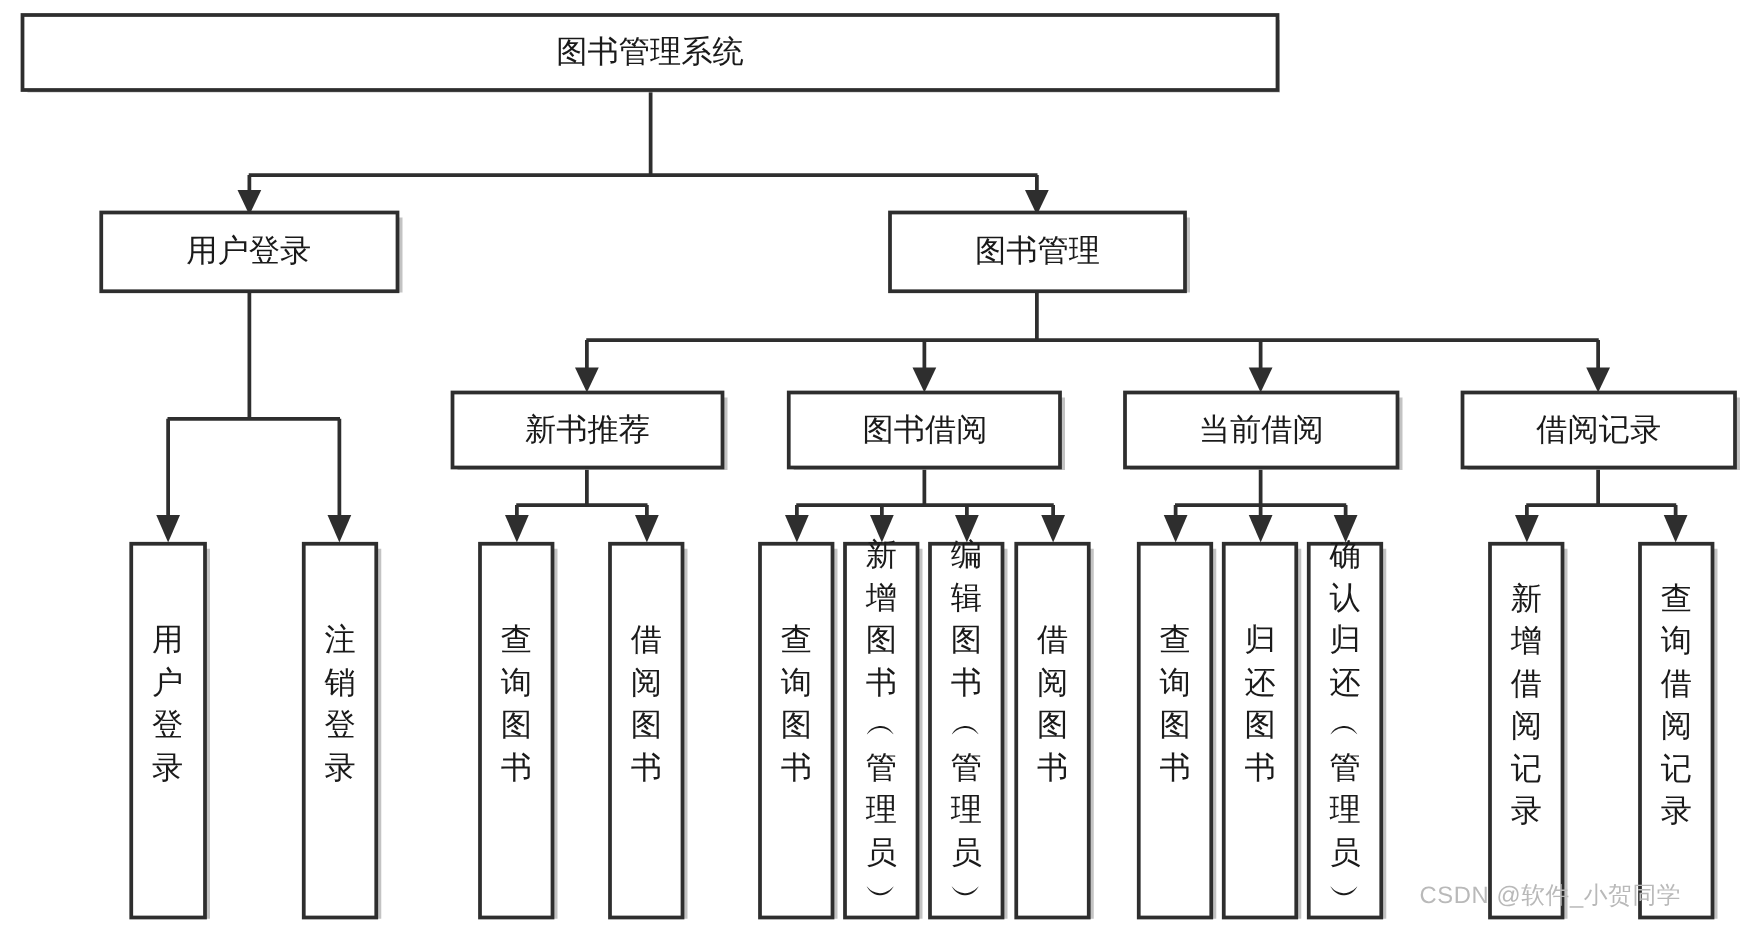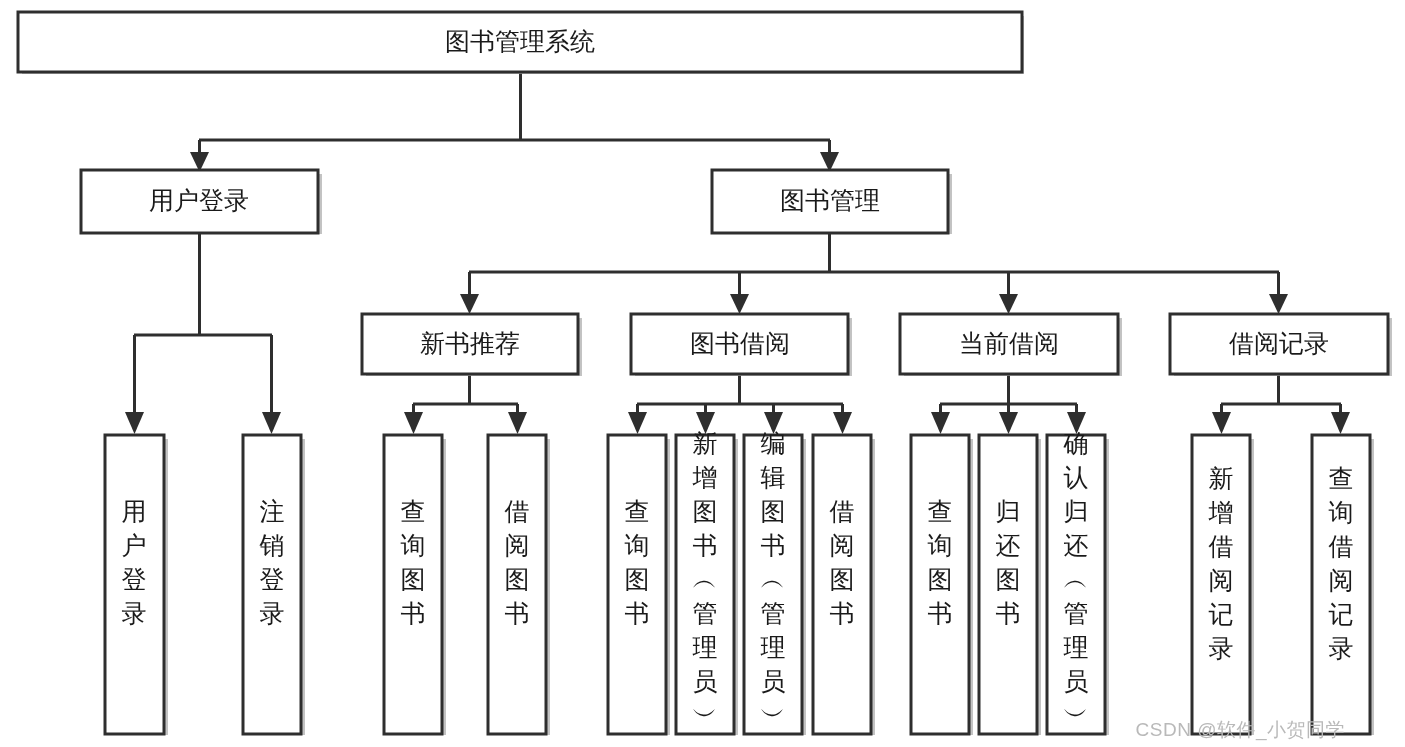--- a/index.html
+++ b/index.html
@@ -54,21 +54,21 @@
   }
   .node-label-vertical {
     font-family: "Liberation Sans", "DejaVu Sans", sans-serif;
     font-size: 25px;
     fill: #1a1a1a;
     text-anchor: middle;
   }
   .watermark-text {
     position: absolute;
     right: 8px;
-    bottom: 4px;
+    bottom: 18px;
     font-family: "Liberation Sans", "DejaVu Sans", sans-serif;
     font-size: 19px;
     color: #b9b9b9;
     white-space: nowrap;
     letter-spacing: 0.5px;
     user-select: none;
   }
 </style>
 </head>
 <body>

